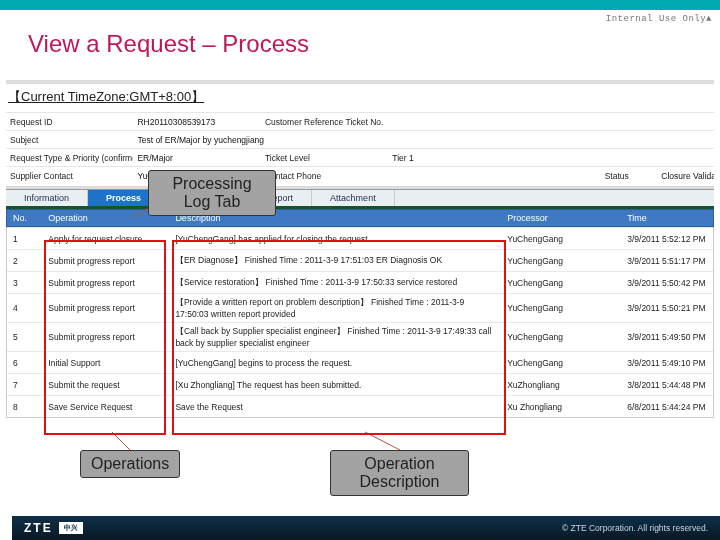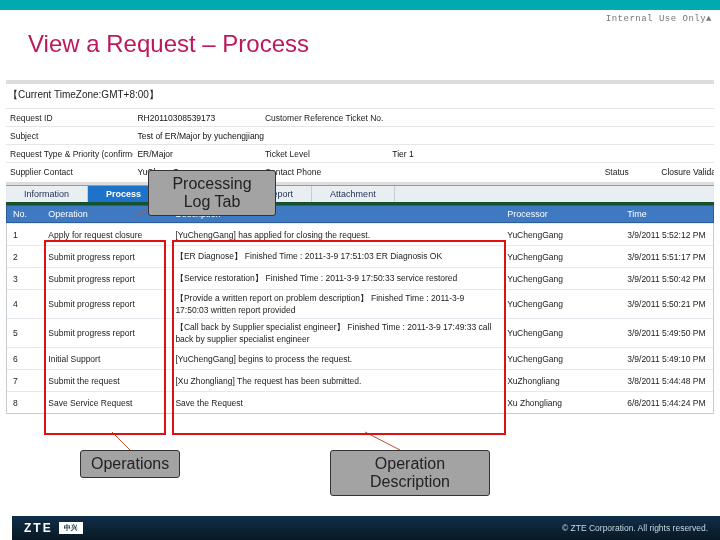--- a/index.html
+++ b/index.html
@@ -7,21 +7,21 @@
 
   .topbar { height: 10px; background: #00aab0; }
 
   .classification { position: absolute; top: 14px; right: 8px; font-family: "Courier New", monospace; font-size: 9px; color: #777; letter-spacing: 0.5px; }
 
   .slide-title { font-size: 24px; font-weight: 400; color: #be185d; padding: 20px 0 22px 28px; }
 
   .app { margin: 0 6px; }
   .greybar { height: 4px; background: #dcdcdc; }
 
-  .tzline { padding: 4px 2px 6px; font-size: 10px; color: #222; filter: blur(0.2px); }
+  .tzline { padding: 4px 2px 6px; font-size: 13px; color: #222; filter: blur(0.2px); text-decoration: underline; }
 
   .grid3 { display: grid; grid-template-columns: 18% 18% 18% 30% 8% 8%; font-size: 8.5px; align-items: center; border-top: 1px solid #e6e6e6; min-height: 18px; }
   .grid3 > div { padding: 2px 4px; white-space: nowrap; overflow: hidden; }
   .lbl { color: #222; }
   .val { color: #111; }
 
   .sep { height: 3px; background: #ddd; margin-top: 2px; }
 
   .tabs { display: flex; gap: 0; border-top: 1px solid #999; border-bottom: 3px solid #14532d; background: #e9eef2; }
   .tab { padding: 3px 18px; font-size: 9px; color: #235; border-right: 1px solid #c7cdd3; display: flex; align-items: center; }
@@ -167,21 +167,21 @@
 <div class="callout" style="left:148px; top:170px; width:128px; text-align:center;">Processing Log Tab</div>
 <svg class="connector" style="left:130px; top:192px;" width="60" height="30">
   <line x1="40" y1="2" x2="5" y2="25" stroke="#c05030" stroke-width="1"></line>
 </svg>
 
 <div class="callout" style="left:80px; top:450px; width:100px; text-align:center;">Operations</div>
 <svg class="connector" style="left:110px; top:430px;" width="40" height="22">
   <line x1="20" y1="20" x2="2" y2="2" stroke="#c05030" stroke-width="1"></line>
 </svg>
 
-<div class="callout" style="left:330px; top:450px; width:160px; text-align:center;">Operation Description</div>
+<div class="callout" style="left:330px; top:450px; width:139px; text-align:center;">Operation Description</div>
 <svg class="connector" style="left:360px; top:430px;" width="50" height="22">
   <line x1="40" y1="20" x2="5" y2="2" stroke="#c05030" stroke-width="1"></line>
 </svg>
 
 <div class="redbox" style="left:44px; top:240px; width:122px; height:195px;"></div>
 <div class="redbox" style="left:172px; top:240px; width:334px; height:195px;"></div>
 
 <div class="footer">
   <div class="logo">
     <span class="zte">ZTE</span>

